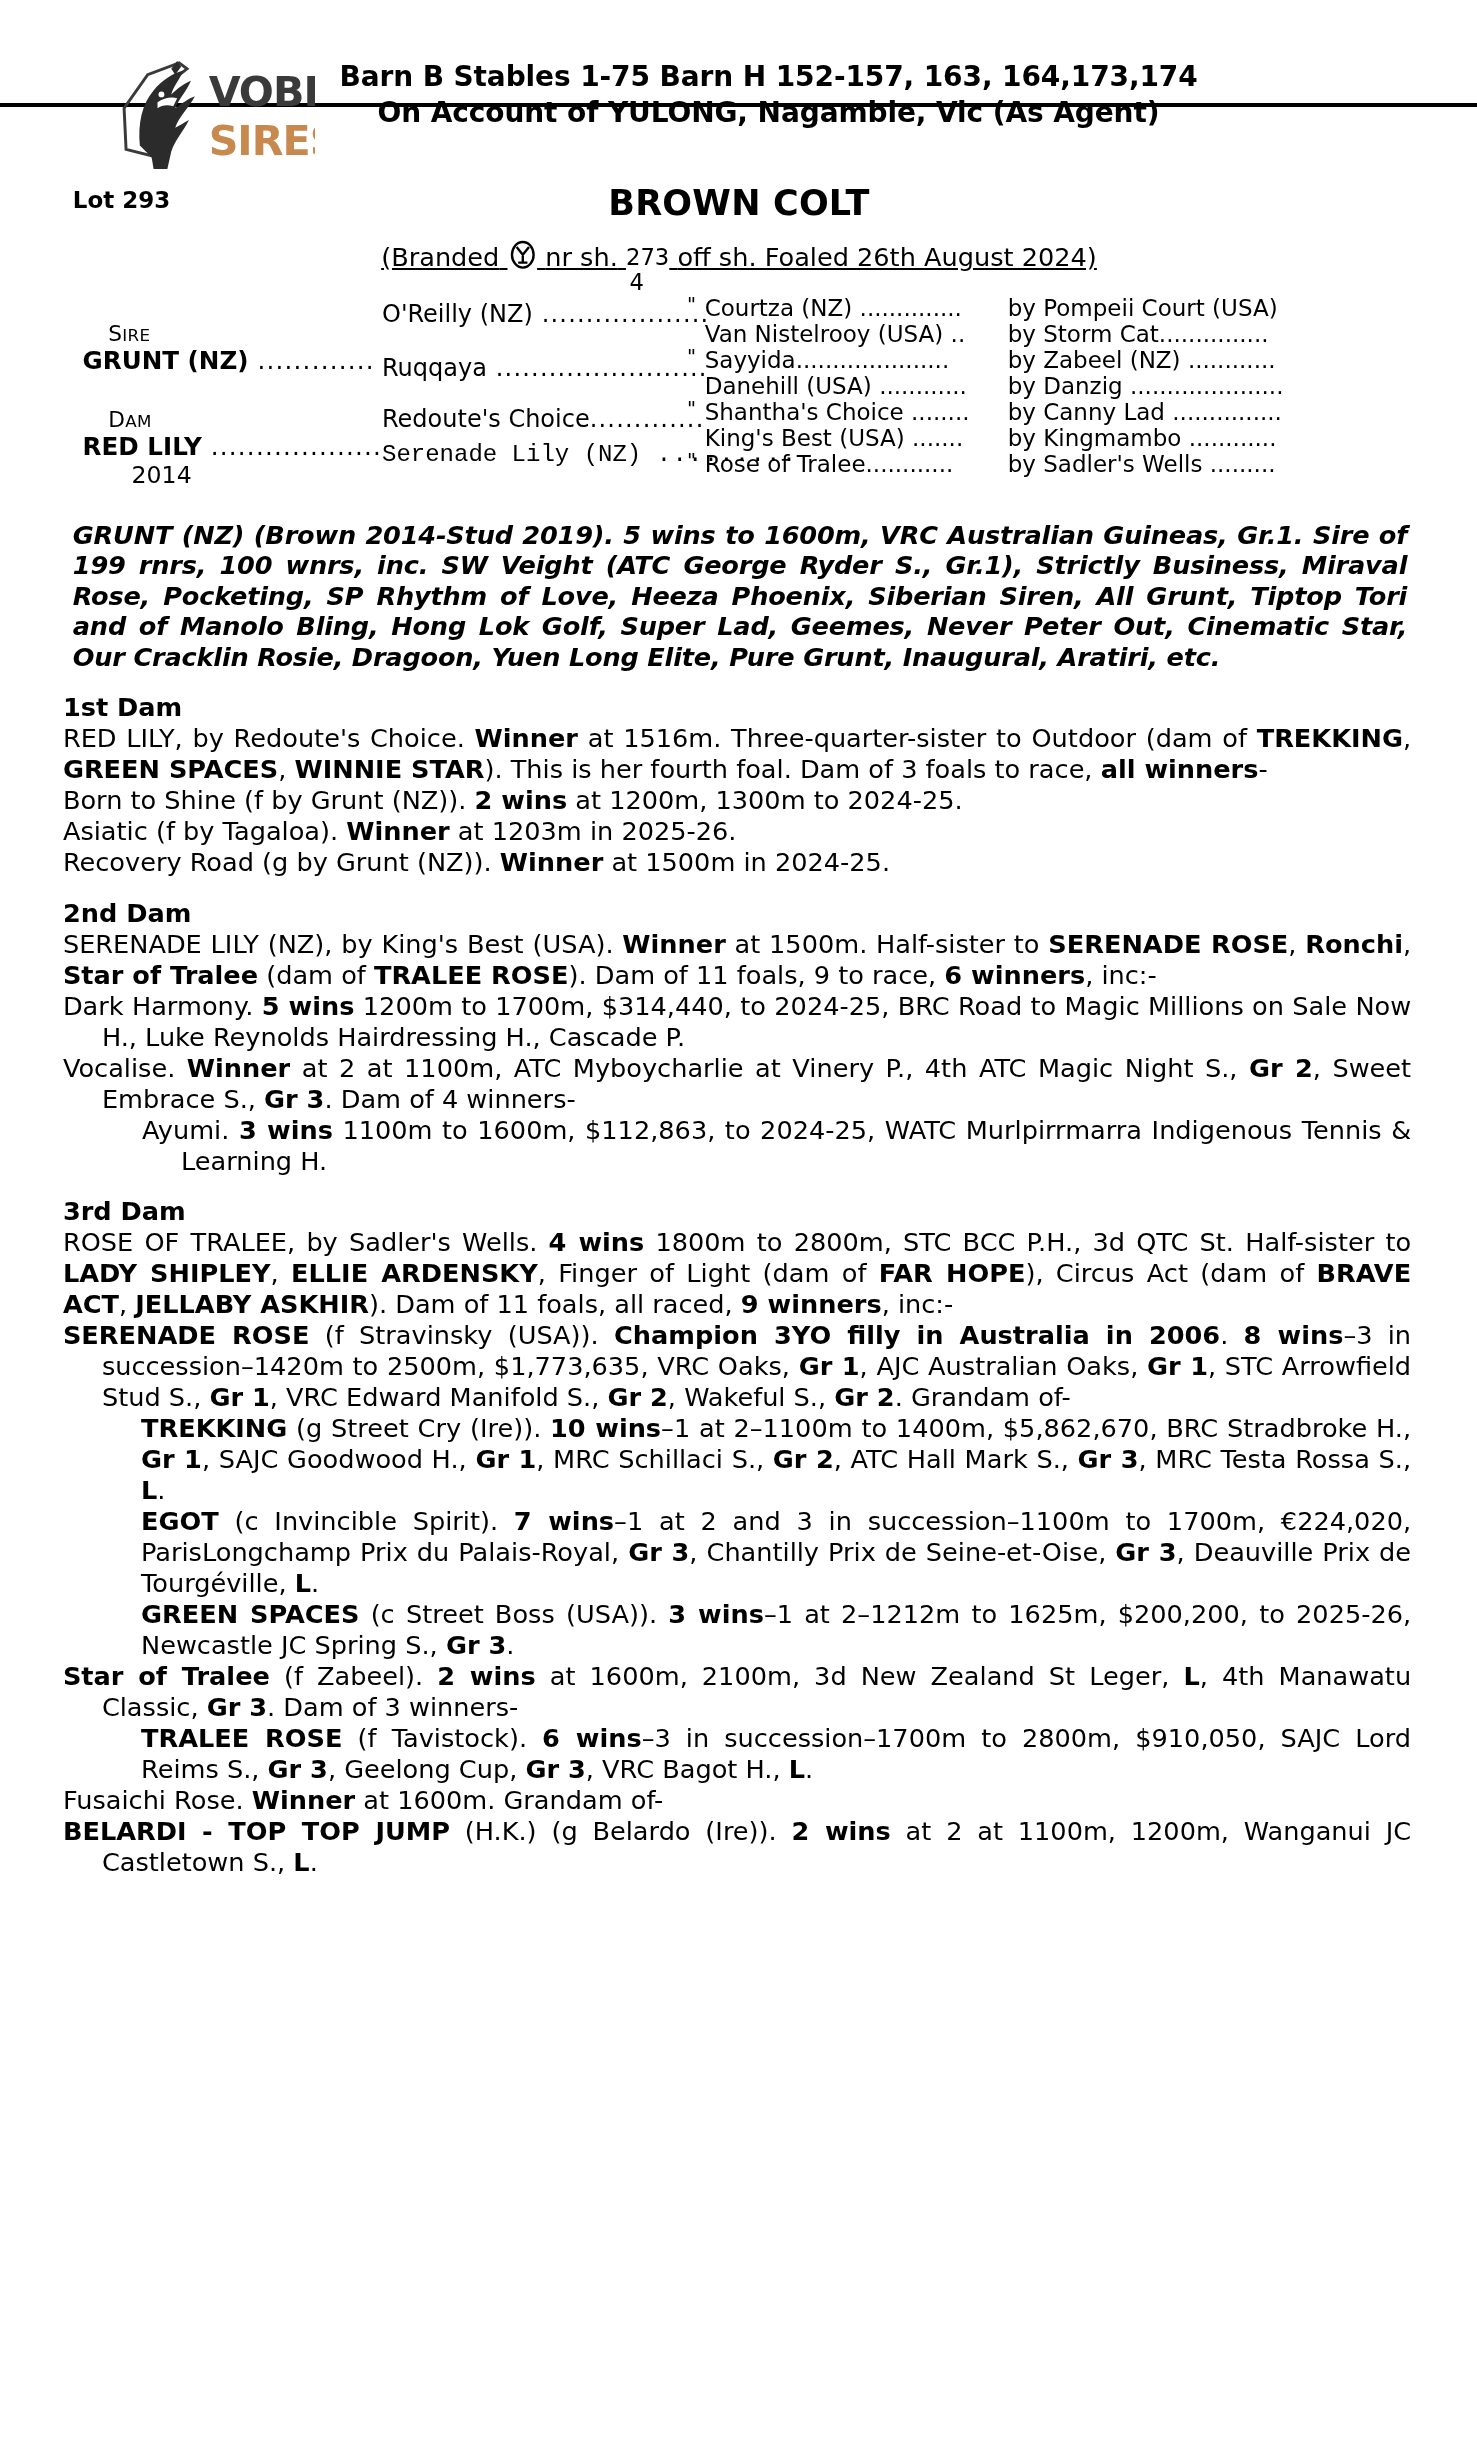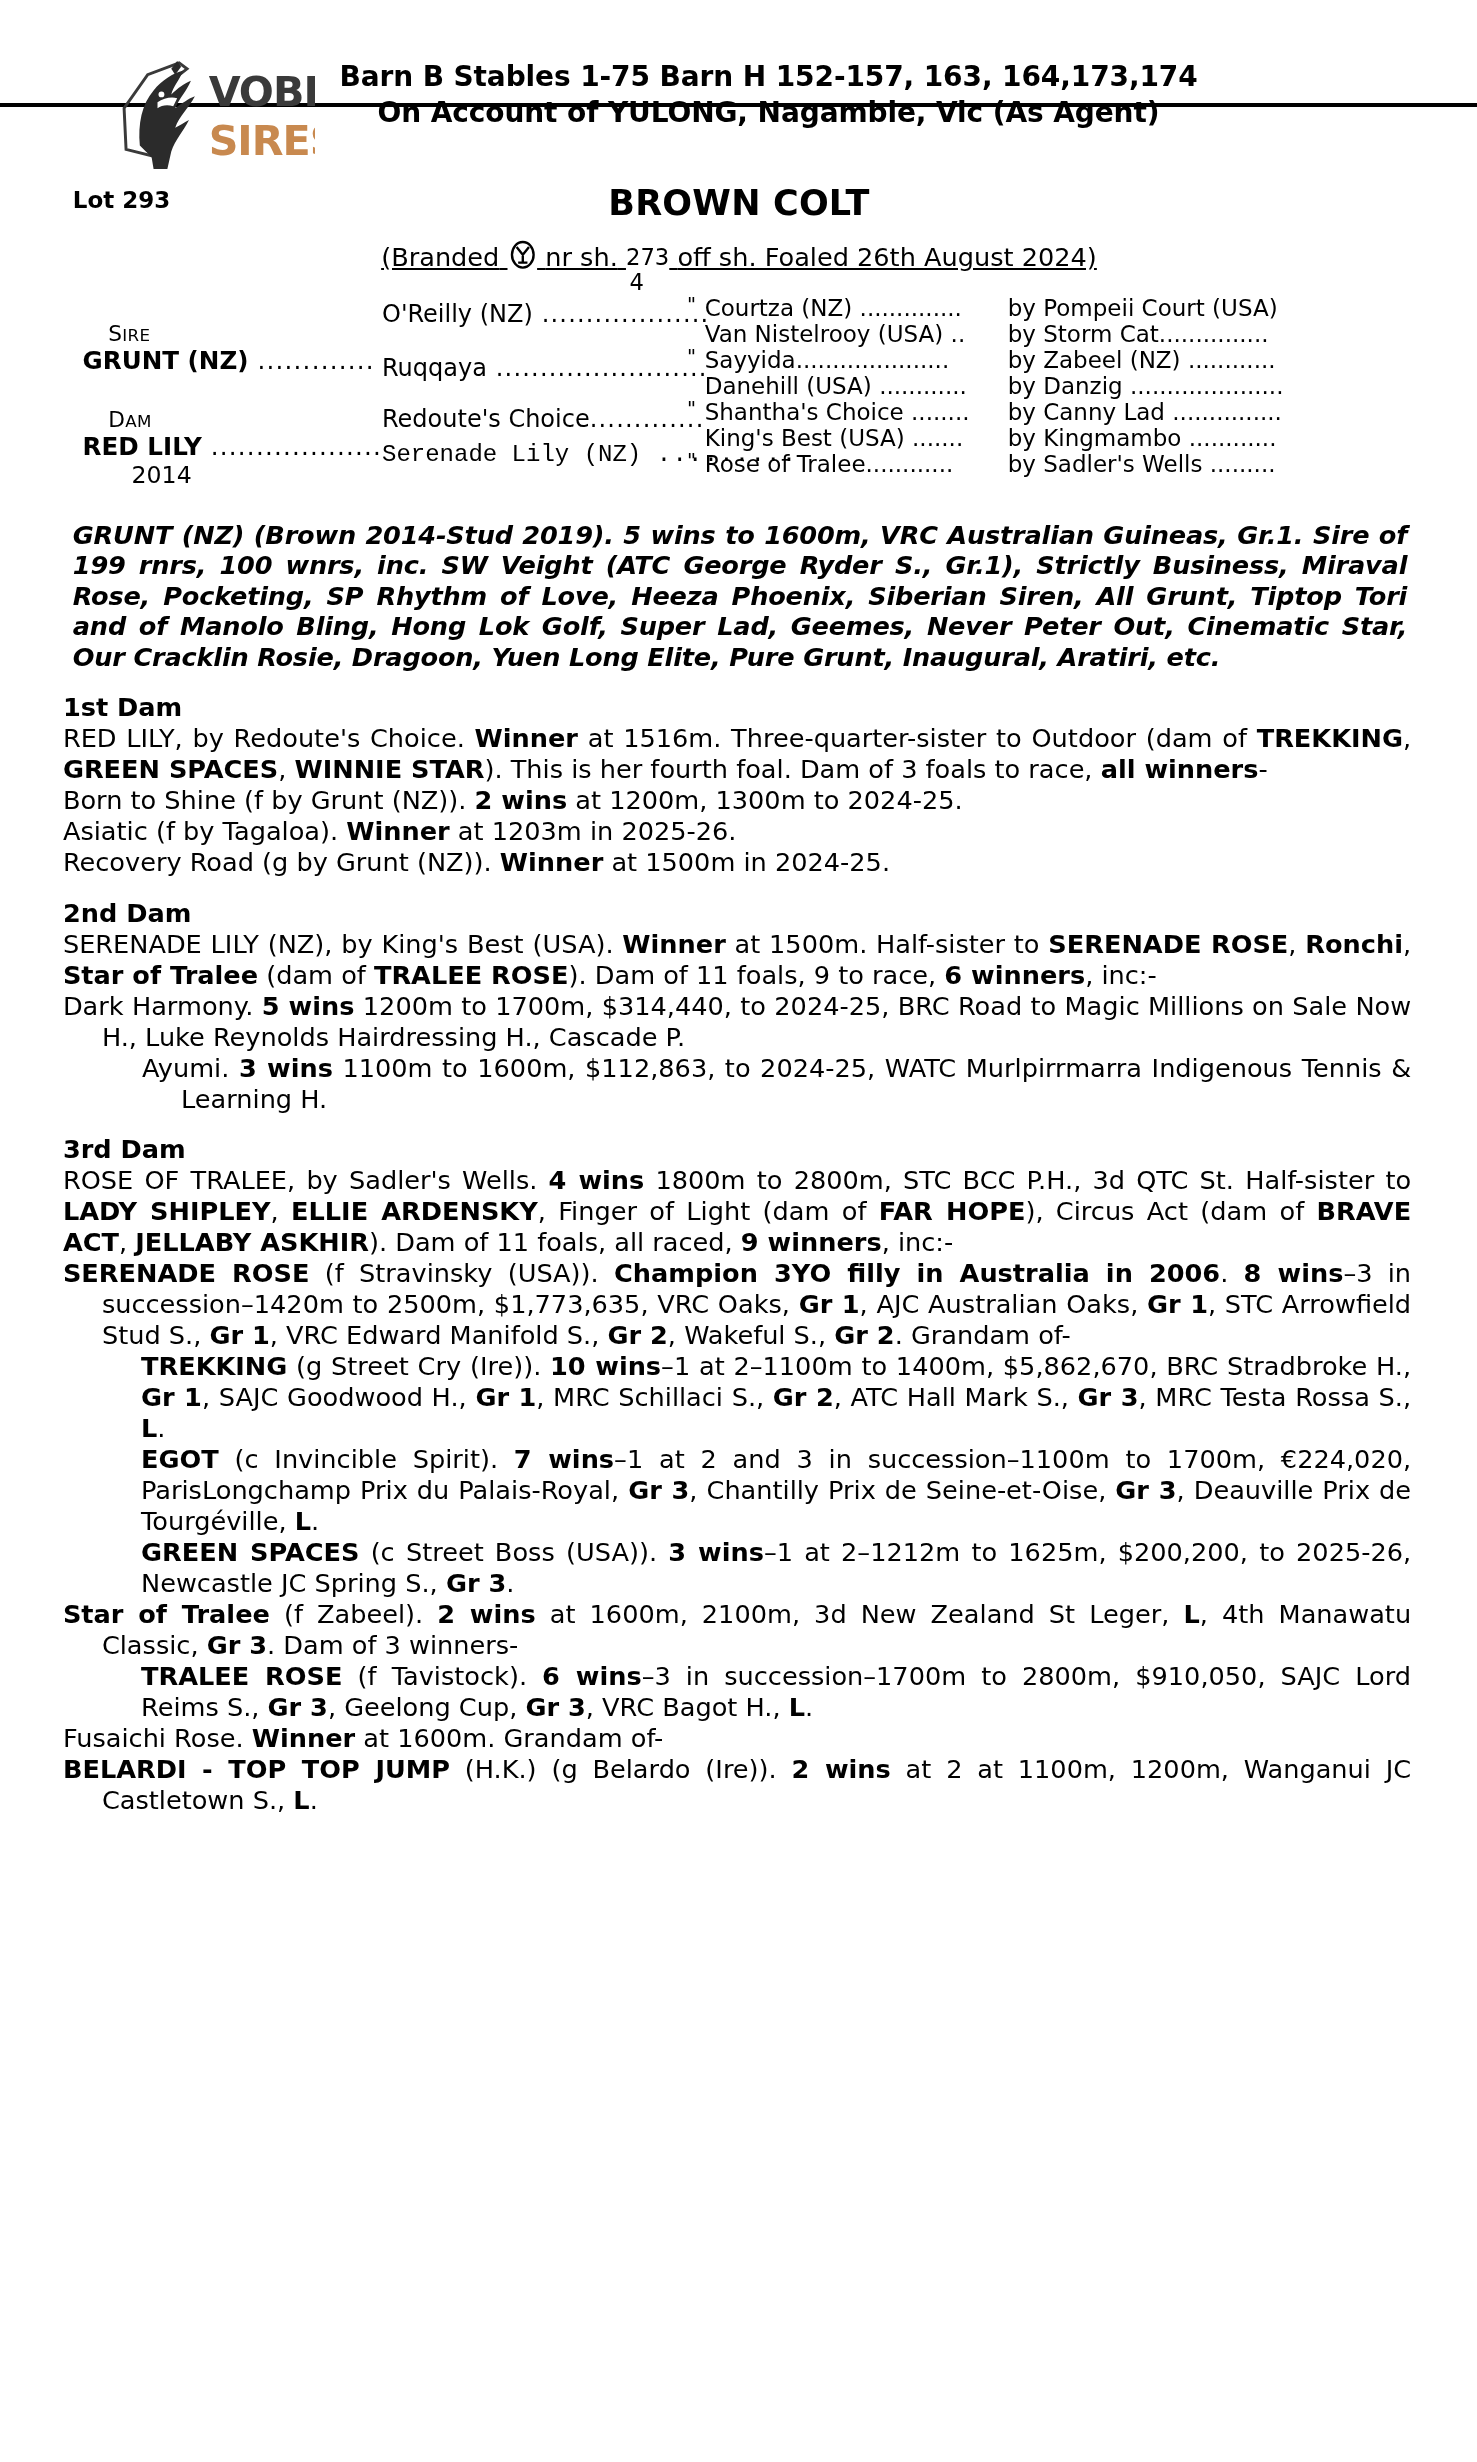--- a/index.html
+++ b/index.html
@@ -330,20 +330,21 @@
 
   <div id="dam-sections">
       <div class="dam-head">1st Dam</div>
       <div class="para p-l0"><span>RED LILY, </span><span class="i">by Redoute's Choice</span><span>. </span><span class="b">Winner</span><span> at 1516m. Three-quarter-sister to Outdoor (dam of </span><span class="b">TREKKING</span><span>, </span><span class="b">GREEN SPACES</span><span>, </span><span class="b">WINNIE STAR</span><span>). This is her fourth foal. Dam of 3 foals to race, </span><span class="b">all winners</span><span>-</span></div>
       <div class="para p-l1"><span>Born to Shine </span><span class="i">(f by Grunt (NZ))</span><span>. </span><span class="b">2 wins</span><span> at 1200m, 1300m to 2024-25.</span></div>
       <div class="para p-l1"><span>Asiatic </span><span class="i">(f by Tagaloa)</span><span>. </span><span class="b">Winner</span><span> at 1203m in 2025-26.</span></div>
       <div class="para p-l1"><span>Recovery Road </span><span class="i">(g by Grunt (NZ))</span><span>. </span><span class="b">Winner</span><span> at 1500m in 2024-25.</span></div>
       <div class="dam-head">2nd Dam</div>
       <div class="para p-l0"><span>SERENADE LILY (NZ), </span><span class="i">by King's Best (USA)</span><span>. </span><span class="b">Winner</span><span> at 1500m. Half-sister to </span><span class="b">SERENADE ROSE</span><span>, </span><span class="b">Ronchi</span><span>, </span><span class="b">Star of Tralee</span><span> (dam of </span><span class="b">TRALEE ROSE</span><span>). Dam of 11 foals, 9 to race, </span><span class="b">6 winners</span><span>, inc:-</span></div>
       <div class="para p-l1"><span>Dark Harmony. </span><span class="b">5 wins</span><span> 1200m to 1700m, $314,440, to 2024-25, BRC Road to Magic Millions on Sale Now H., Luke Reynolds Hairdressing H., Cascade P.</span></div>
+      <div class="para p-l1"><span>Vocalise. </span><span class="b">Winner</span><span> at 2 at 1100m, ATC Myboycharlie at Vinery P., 4th ATC Magic Night S., </span><span class="b">Gr 2</span><span>, Sweet Embrace S., </span><span class="b">Gr 3</span><span>. Dam of 4 winners-</span></div>
       <div class="para p-l3"><span>Ayumi. </span><span class="b">3 wins</span><span> 1100m to 1600m, $112,863, to 2024-25, WATC Murlpirrmarra Indigenous Tennis &amp; Learning H.</span></div>
       <div class="dam-head">3rd Dam</div>
       <div class="para p-l0"><span>ROSE OF TRALEE, </span><span class="i">by Sadler's Wells</span><span>. </span><span class="b">4 wins</span><span> 1800m to 2800m, STC BCC P.H., 3d QTC St. Half-sister to </span><span class="b">LADY SHIPLEY</span><span>, </span><span class="b">ELLIE ARDENSKY</span><span>, Finger of Light (dam of </span><span class="b">FAR HOPE</span><span>), Circus Act (dam of </span><span class="b">BRAVE ACT</span><span>, </span><span class="b">JELLABY ASKHIR</span><span>). Dam of 11 foals, all raced, </span><span class="b">9 winners</span><span>, inc:-</span></div>
       <div class="para p-l1"><span class="b">SERENADE ROSE</span><span class="i"> (f Stravinsky (USA))</span><span>. </span><span class="b">Champion 3YO filly in Australia in 2006</span><span>. </span><span class="b">8 wins</span><span>–3 in succession–1420m to 2500m, $1,773,635, VRC Oaks, </span><span class="b">Gr 1</span><span>, AJC Australian Oaks, </span><span class="b">Gr 1</span><span>, STC Arrowfield Stud S., </span><span class="b">Gr 1</span><span>, VRC Edward Manifold S., </span><span class="b">Gr 2</span><span>, Wakeful S., </span><span class="b">Gr 2</span><span>. Grandam of-</span></div>
       <div class="para p-l2"><span class="b">TREKKING</span><span class="i"> (g Street Cry (Ire))</span><span>. </span><span class="b">10 wins</span><span>–1 at 2–1100m to 1400m, $5,862,670, BRC Stradbroke H., </span><span class="b">Gr 1</span><span>, SAJC Goodwood H., </span><span class="b">Gr 1</span><span>, MRC Schillaci S., </span><span class="b">Gr 2</span><span>, ATC Hall Mark S., </span><span class="b">Gr 3</span><span>, MRC Testa Rossa S., </span><span class="b">L</span><span>.</span></div>
       <div class="para p-l2"><span class="b">EGOT</span><span class="i"> (c Invincible Spirit)</span><span>. </span><span class="b">7 wins</span><span>–1 at 2 and 3 in succession–1100m to 1700m, €224,020, ParisLongchamp Prix du Palais-Royal, </span><span class="b">Gr 3</span><span>, Chantilly Prix de Seine-et-Oise, </span><span class="b">Gr 3</span><span>, Deauville Prix de Tourgéville, </span><span class="b">L</span><span>.</span></div>
       <div class="para p-l2"><span class="b">GREEN SPACES</span><span class="i"> (c Street Boss (USA))</span><span>. </span><span class="b">3 wins</span><span>–1 at 2–1212m to 1625m, $200,200, to 2025-26, Newcastle JC Spring S., </span><span class="b">Gr 3</span><span>.</span></div>
       <div class="para p-l1"><span class="b">Star of Tralee</span><span class="i"> (f Zabeel)</span><span>. </span><span class="b">2 wins</span><span> at 1600m, 2100m, 3d New Zealand St Leger, </span><span class="b">L</span><span>, 4th Manawatu Classic, </span><span class="b">Gr 3</span><span>. Dam of 3 winners-</span></div>
       <div class="para p-l2"><span class="b">TRALEE ROSE</span><span class="i"> (f Tavistock)</span><span>. </span><span class="b">6 wins</span><span>–3 in succession–1700m to 2800m, $910,050, SAJC Lord Reims S., </span><span class="b">Gr 3</span><span>, Geelong Cup, </span><span class="b">Gr 3</span><span>, VRC Bagot H., </span><span class="b">L</span><span>.</span></div>
       <div class="para p-l0"><span>Fusaichi Rose. </span><span class="b">Winner</span><span> at 1600m. Grandam of-</span></div>

